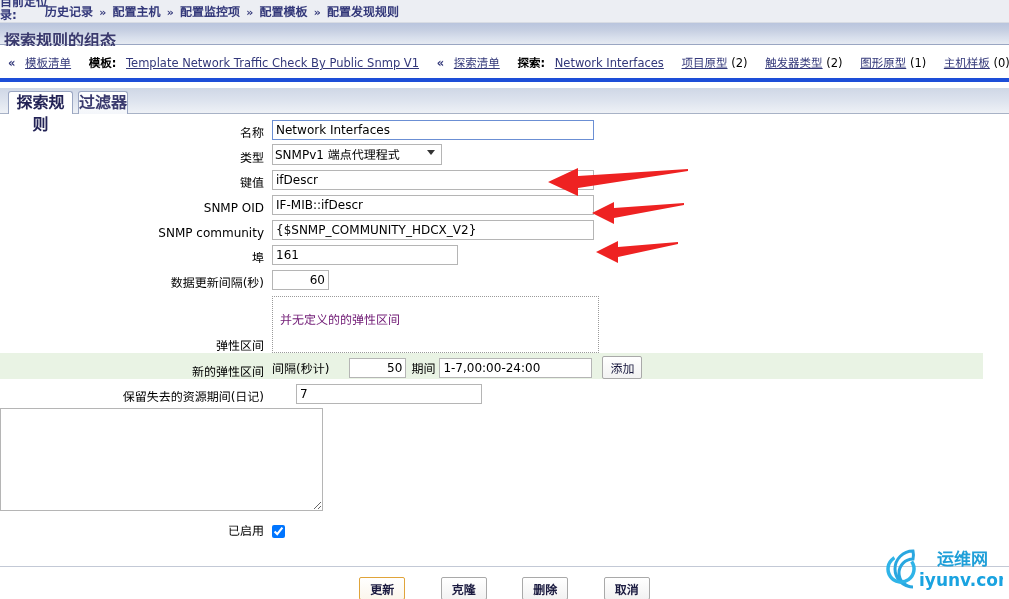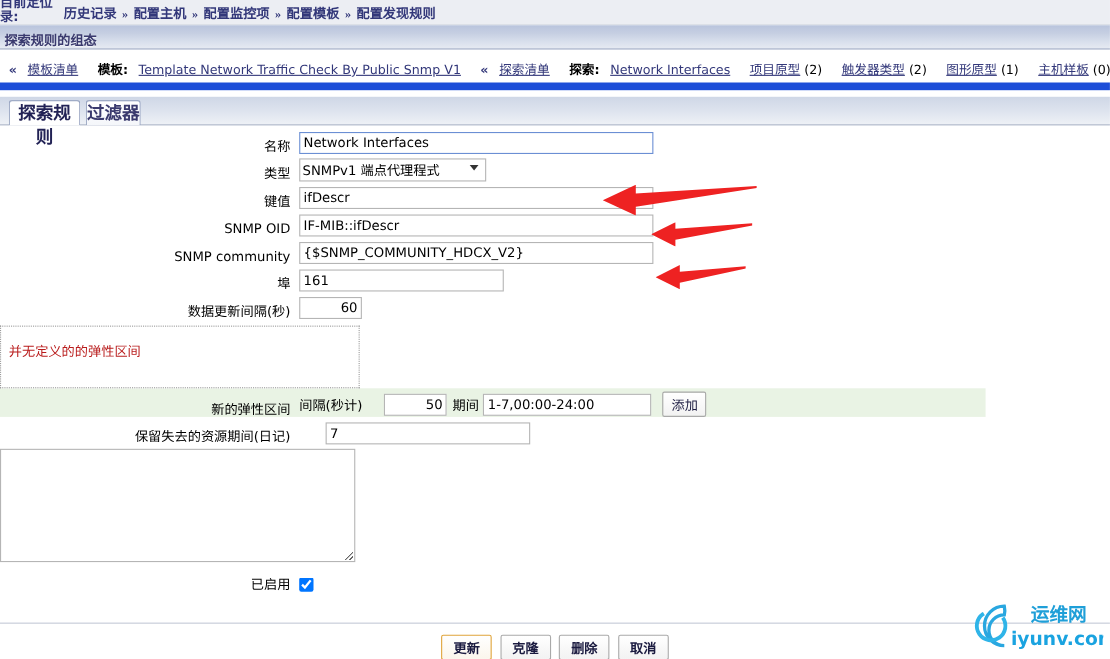--- a/index.html
+++ b/index.html
@@ -20,43 +20,42 @@
     border-bottom:1px solid #d8dce4;
     overflow:hidden;
   }
   .crumb-cut{
     position:absolute;left:0;top:-4px;
     font-size:12px;font-weight:bold;color:#33387a;
     line-height:13px;white-space:nowrap;
   }
   .crumb-cut span{display:block;}
   .crumb-main{
-    position:absolute;left:58px;top:2px;
+    position:absolute;left:45px;top:2px;
     font-size:12px;font-weight:bold;color:#33387a;
     white-space:nowrap;
-    font-family:Liberation Serif, serif;
   }
   .crumb-main .sep{color:#33387a;padding:0 2px;font-size:11px;}
   
   .title-bar{
     position:absolute;left:0;top:23px;width:1009px;height:22px;
     background:linear-gradient(to bottom,#b9c4dd 0%,#c6cfe2 35%,#d8dfec 70%,#e6eaf2 100%);
     border-bottom:1px solid #9aa6c2;
     box-sizing:border-box;
   }
   .title-bar .tb-text{
     position:absolute;left:4px;top:4px;
-    font-size:12px;font-weight:bold;color:#3a3a6e;
+    font-size:16px;font-weight:bold;color:#3a3a6e;
     text-shadow:0 1px 0 rgba(255,255,255,.5);
   }
   
   .navrow{
     position:absolute;left:0;top:46px;width:1009px;height:36px;
     background:#ffffff;
-    border-bottom:7px solid #1d4ed8;
+    border-bottom:4px solid #1d4ed8;
     box-sizing:border-box;
     padding-left:32px;
   }
   .navrow-inner{
     position:absolute;left:8px;top:8px;white-space:nowrap;
     font-size:11.5px;
   }
   .navrow-inner a{
     color:#33387a;text-decoration:underline;
   }
@@ -124,24 +123,24 @@
     border-top:5px solid #333;
   }
   .flexbox{
     border:1px dotted #9a9a9a;
     background:#ffffff;
     box-sizing:border-box;
     padding:5px 7px;
   }
   .flexbox .hdr{font-weight:bold;font-size:12px;color:#3a1f1f;}
   .flexbox .hdr span{display:inline-block;}
-  .flexbox .empty{font-size:12px;color:#b91c1c;padding-top:8px;}
+  .flexbox .empty{font-size:12px;color:#701a75;padding-top:8px;}
   .greenrow{
     background:#e9f3e4;
-    width:896px;
+    width:983px;
   }
   .btn{
     font-family:"DejaVu Sans","Liberation Sans",sans-serif;
     font-size:12px;color:#1b1b40;
     background:linear-gradient(to bottom,#ffffff 0%,#f2f2f2 100%);
     border:1px solid #a9a9a9;
     border-radius:2px;
     padding:2px 7px;
     cursor:pointer;
     box-sizing:border-box;
@@ -166,21 +165,21 @@
     width:13px;height:13px;margin:0;vertical-align:middle;
   }
   .footer-sep{
     position:absolute;left:0;top:566px;width:1009px;height:0;
     border-top:1px solid #c3c9d6;
   }
   .footer-btns{
     position:absolute;left:0;top:577px;width:1009px;
     text-align:center;
   }
-  .footer-btns .btn{margin:0 2px;min-width:46px;}
+  .footer-btns .btn{margin:0 16px;min-width:46px;}
   
   .arrow{position:absolute;pointer-events:none;}
   
   .watermark{
     position:absolute;right:6px;bottom:4px;
     width:122px;height:52px;pointer-events:none;
   }
 </style>
 </head>
 <body>
@@ -282,20 +281,21 @@
   </div>
 
   <div class="frow" style="height:25px;">
     <div class="flabel">数据更新间隔(秒)</div>
     <div class="fctl">
       <input class="tinput num" style="width: 57px;" value="60">
     </div>
   </div>
 
   <div class="frow" style="height:63px;">
+    <div class="flabel">弹性区间</div>
     <div class="fctl">
       <div class="flexbox" style="width:327px;height:57px;">
         <div class="empty">并无定义的的弹性区间</div>
       </div>
     </div>
   </div>
 
   <div class="greenrow" style="height:26px;">
     <div class="frow" style="height:26px;padding-top:3px;box-sizing:border-box;">
       <div class="flabel">新的弹性区间</div>

